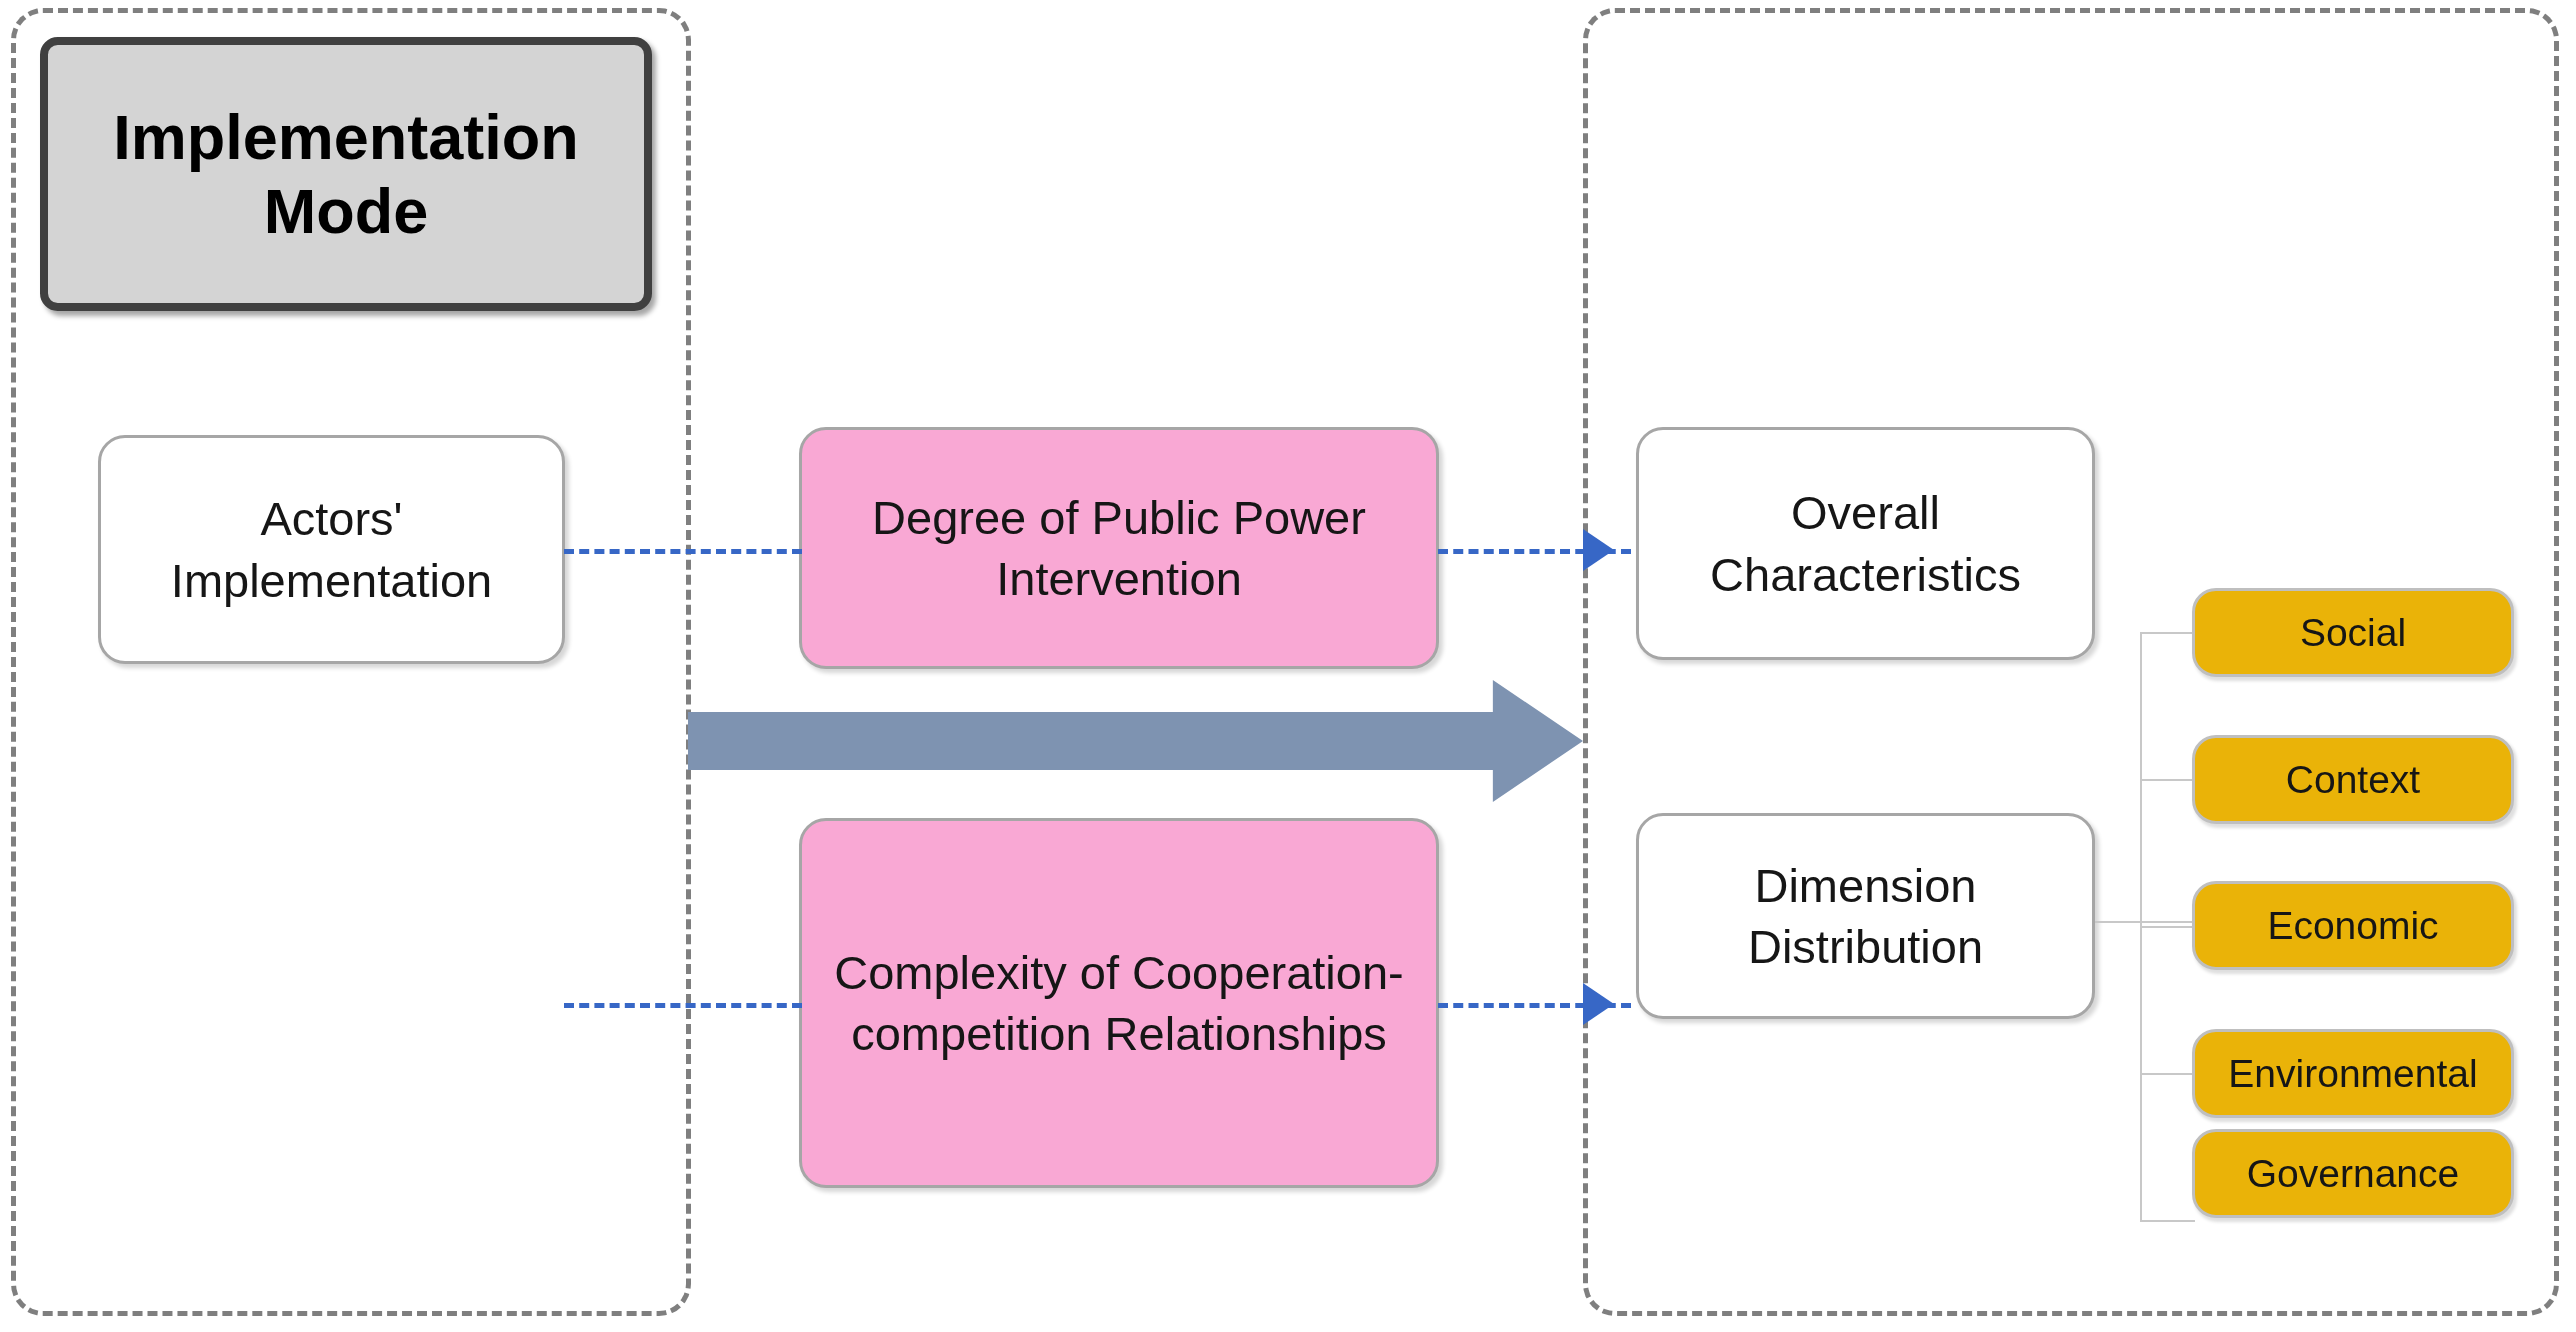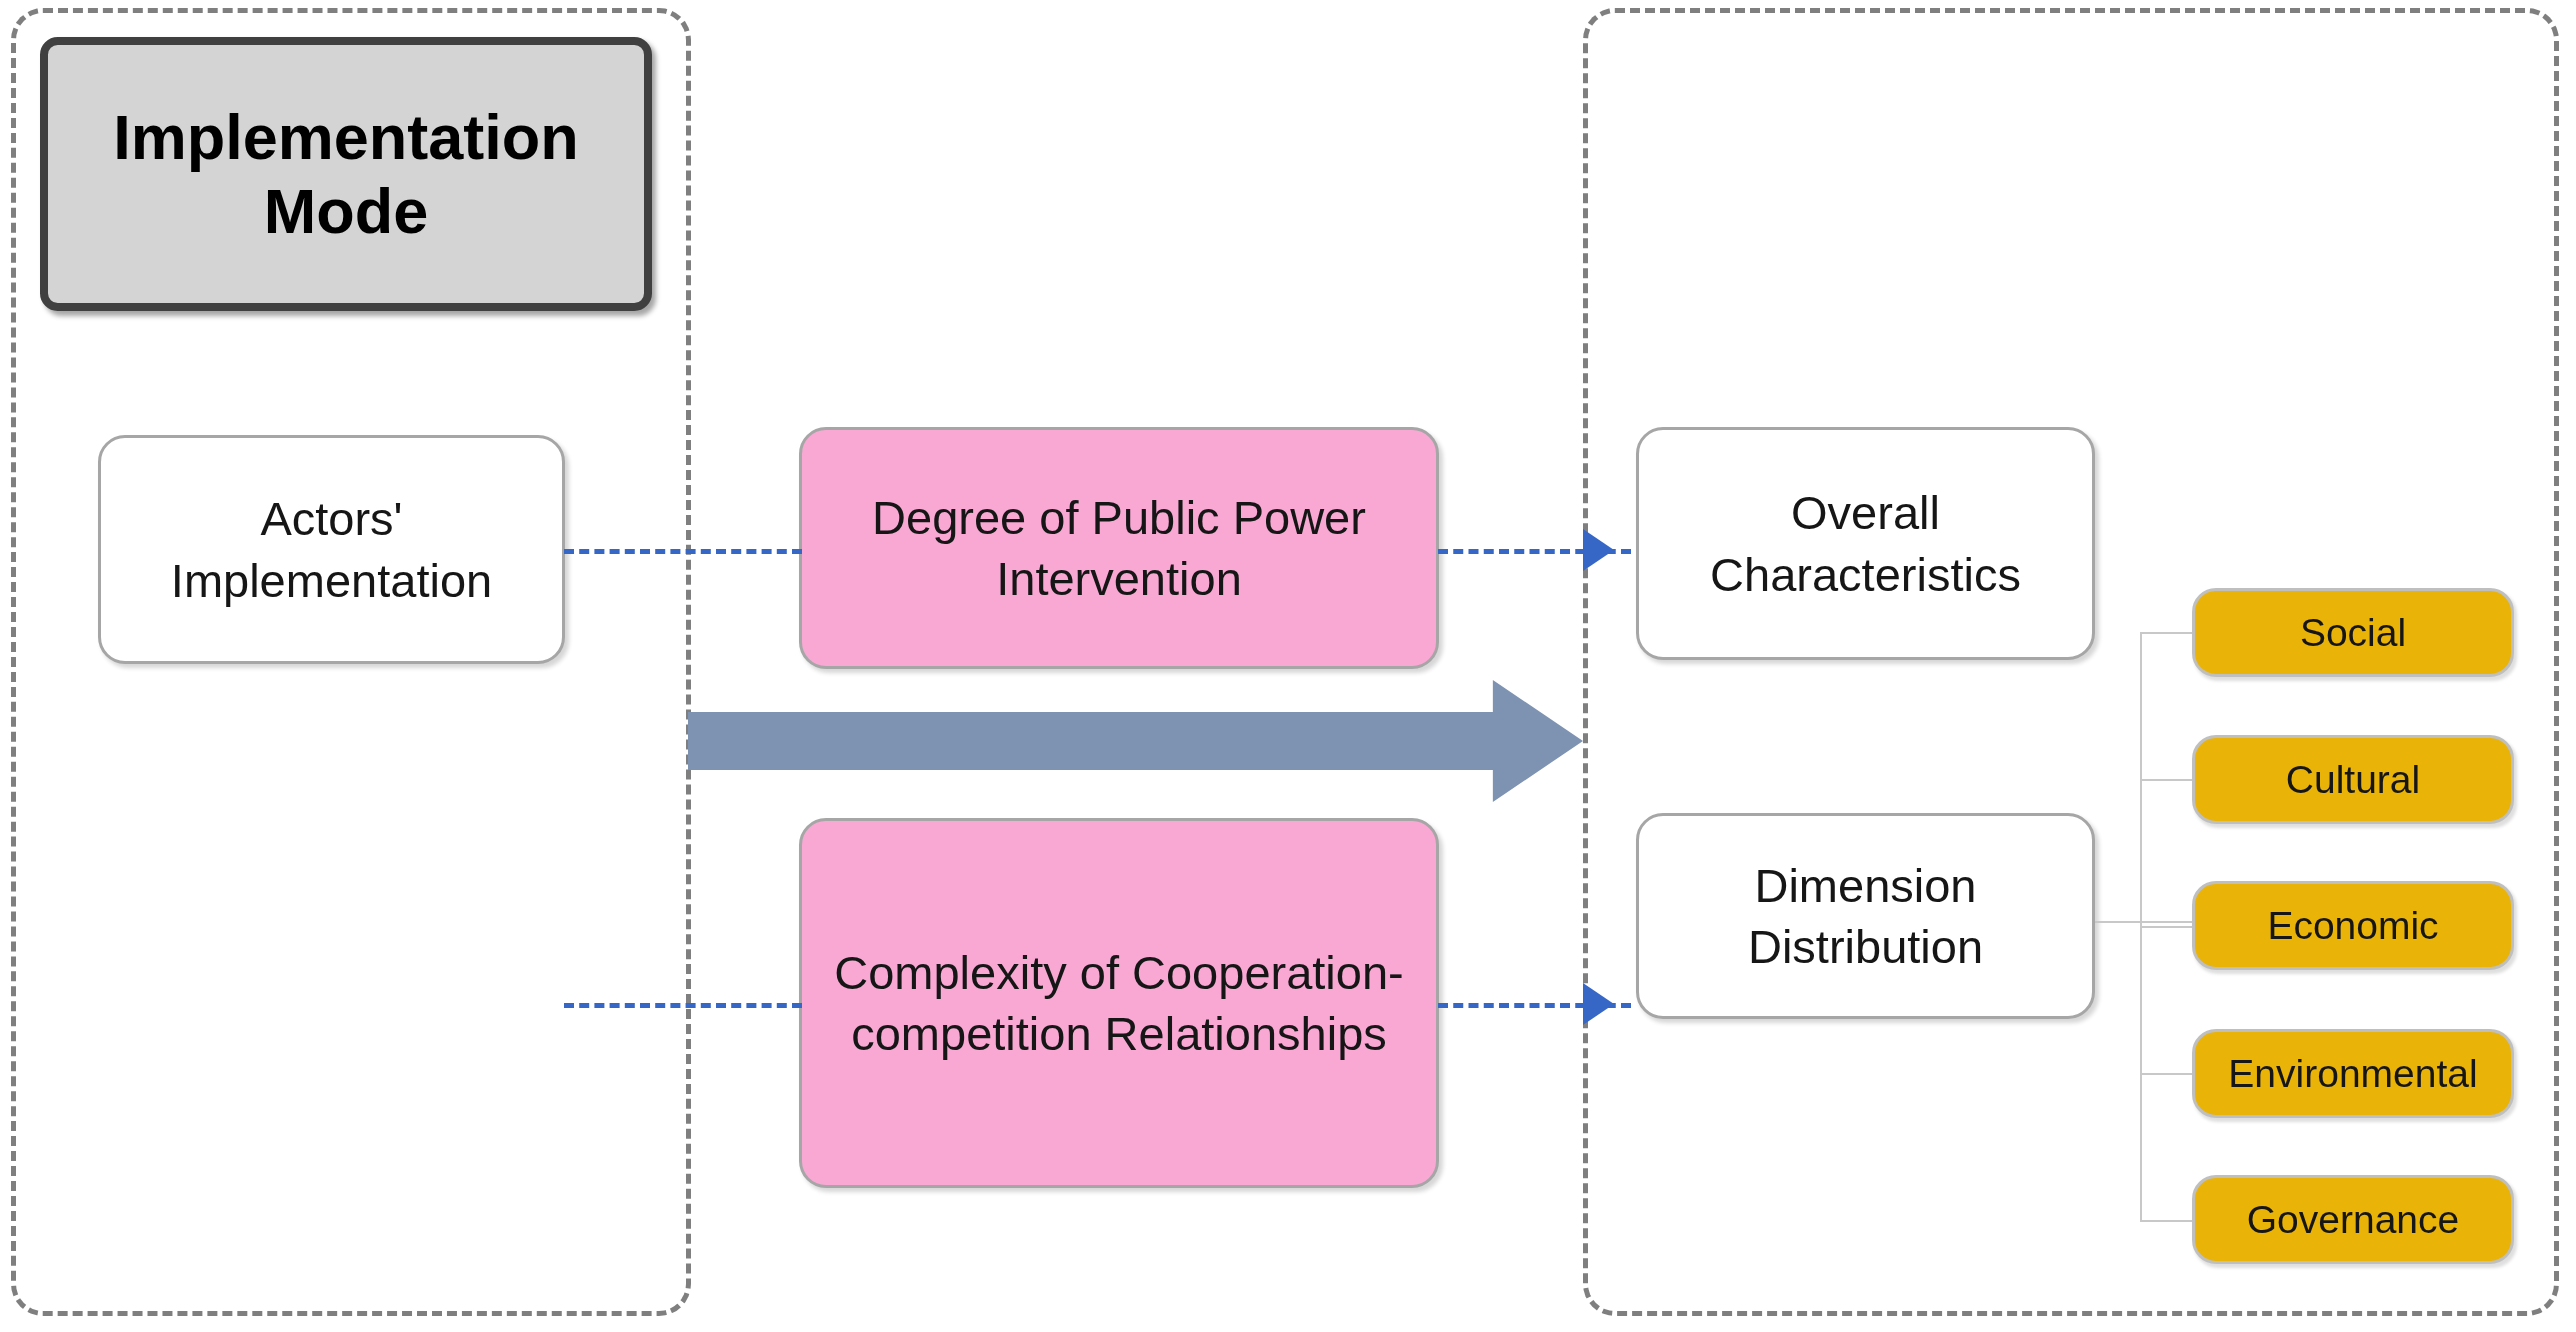--- a/index.html
+++ b/index.html
@@ -98,21 +98,21 @@
     font-size: 39px;
     left: 2192px;
     width: 322px;
     height: 89px;
     box-shadow: 2.4px 3.2px 3.2px rgba(0,0,0,0.13);
   }
   #dim-social        { top: 588px;  }
   #dim-cultural      { top: 735px;  }
   #dim-economic      { top: 881px; }
   #dim-environmental { top: 1029px; }
-  #dim-governance    { top: 1175px; }
+  #dim-governance    { top: 1129px; }
 
   
   .connector-line {
     position: absolute;
     background: #c8c8c8;
   }
   .connector-line.vert  { width: 2.4px; }
   .connector-line.horiz { height: 2.4px; }
 
   #conn-trunk       { left: 2140px; top: 632px;  height: 588px; }
@@ -179,21 +179,21 @@
 
   <div class="connector-line vert" id="conn-trunk"></div>
   <div class="connector-line horiz" id="conn-stem"></div>
   <div class="connector-line horiz" id="conn-branch-0"></div>
   <div class="connector-line horiz" id="conn-branch-1"></div>
   <div class="connector-line horiz" id="conn-branch-2"></div>
   <div class="connector-line horiz" id="conn-branch-3"></div>
   <div class="connector-line horiz" id="conn-branch-4"></div>
 
   <div class="dim-node" id="dim-social">Social</div>
-  <div class="dim-node" id="dim-cultural">Cultural</div>
+  <div class="dim-node" id="dim-cultural">Context</div>
   <div class="dim-node" id="dim-economic">Economic</div>
   <div class="dim-node" id="dim-environmental">Environmental</div>
   <div class="dim-node" id="dim-governance">Governance</div>
 
   <div class="dashed-link" id="link-actors-to-degree"></div>
   <div class="dashed-link" id="link-degree-to-overall"></div>
   <div class="arrow-head" id="arrowhead-overall"></div>
 
   <div class="dashed-link" id="link-policy-to-complex"></div>
   <div class="dashed-link" id="link-complex-to-dimension"></div>

